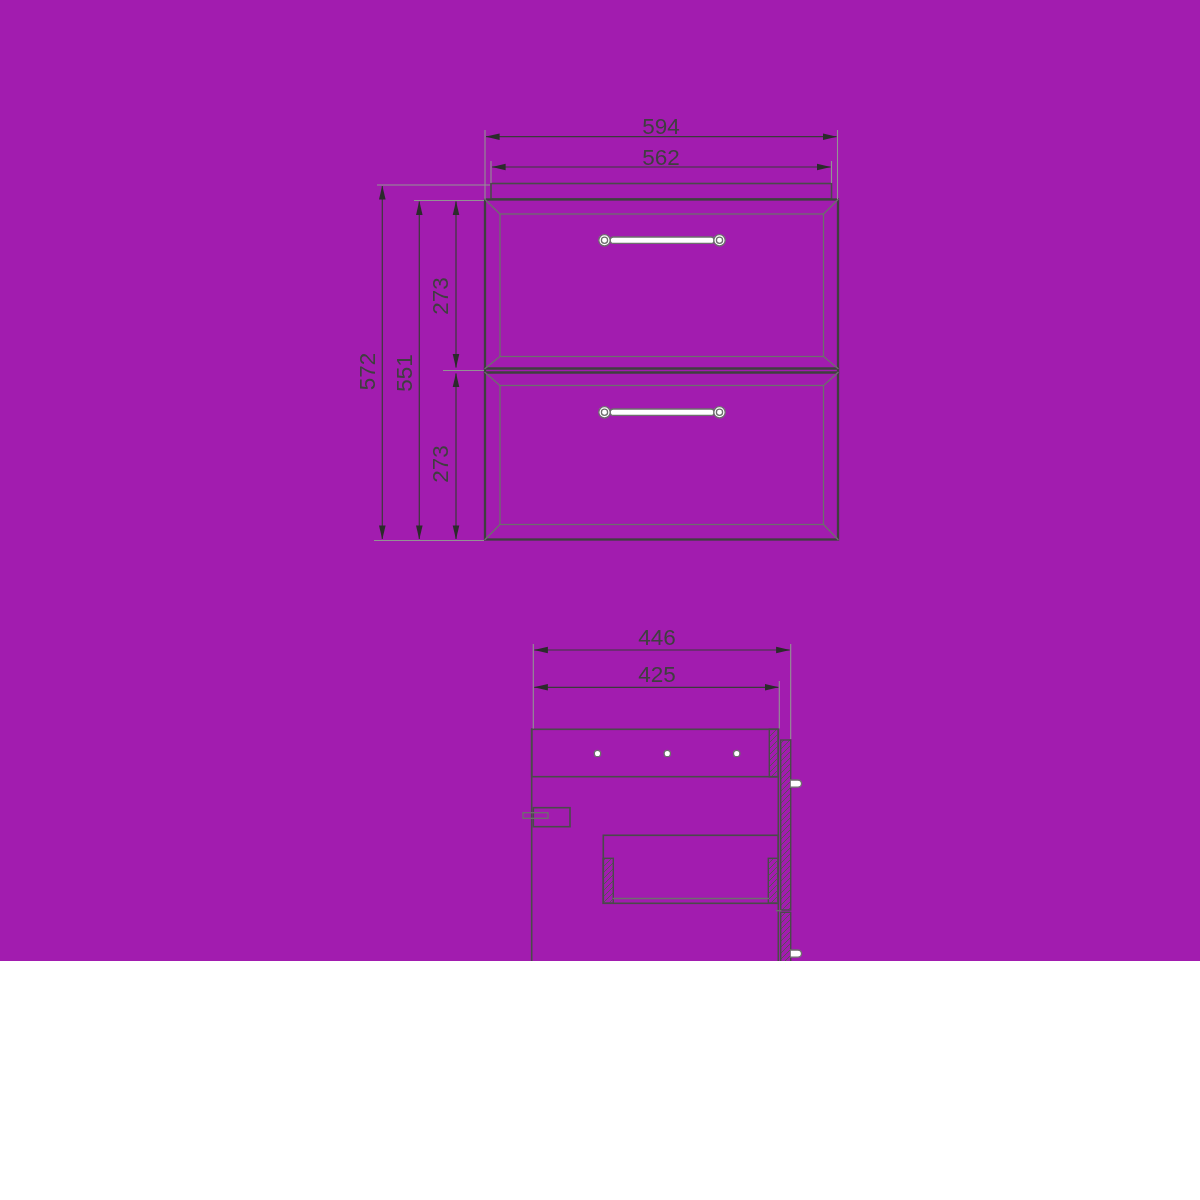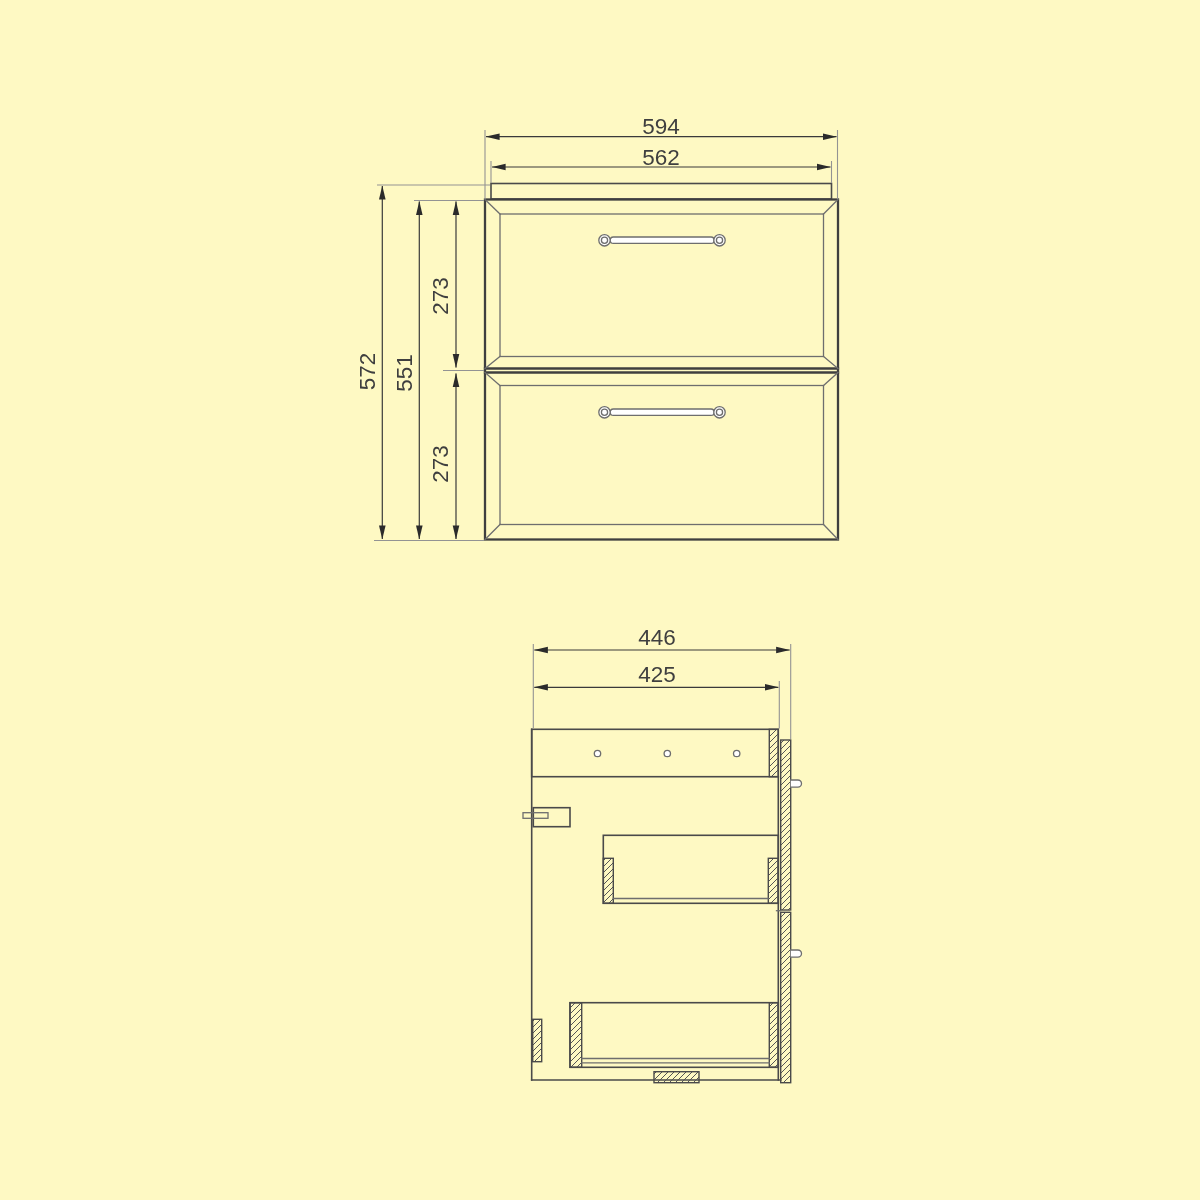--- a/index.html
+++ b/index.html
@@ -1,16 +1,16 @@
 <!DOCTYPE html>
 <html><head>
 <meta charset="utf-8">
 <style>
   html,body{margin:0;padding:0;background:#fff}
-  .stage{position:relative;width:1200px;height:1200px;background:#fef9c3;overflow:hidden}
+  .stage{position:relative;width:1200px;height:961px;background:#a21caf;overflow:hidden}
   svg{display:block}
   .geo{fill:none;stroke:#4a4a4a;stroke-width:1.6;stroke-linecap:square}
   .thick{fill:none;stroke:#3f3f3f;stroke-width:2.3;stroke-linecap:square}
   .thin{fill:none;stroke:#6e6e6e;stroke-width:1.3;stroke-linecap:square}
   .ext{fill:none;stroke:#939393;stroke-width:1.1}
   .dim{fill:none;stroke:#3a3a3a;stroke-width:1.2}
   .hat{fill:url(#hatch);stroke:#4a4a4a;stroke-width:1.4}
   .wfill{fill:#fff}
   text.dimtxt{font-family:"Liberation Sans","DejaVu Sans",sans-serif;font-size:22.5px;fill:#3f3f3f;text-anchor:middle}
 </style>

